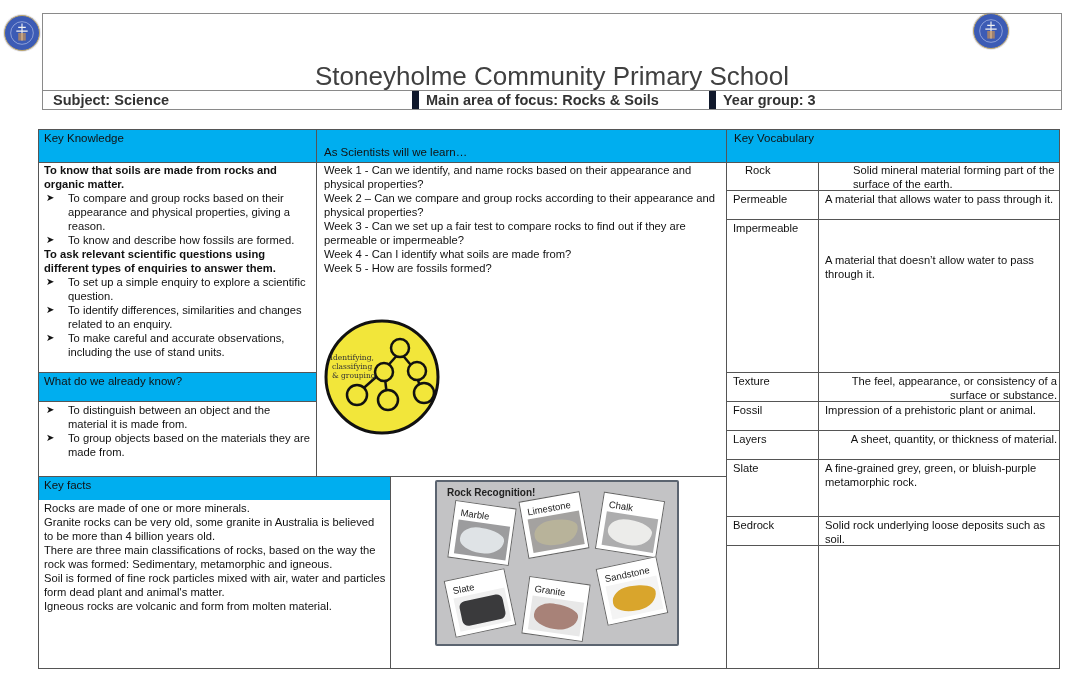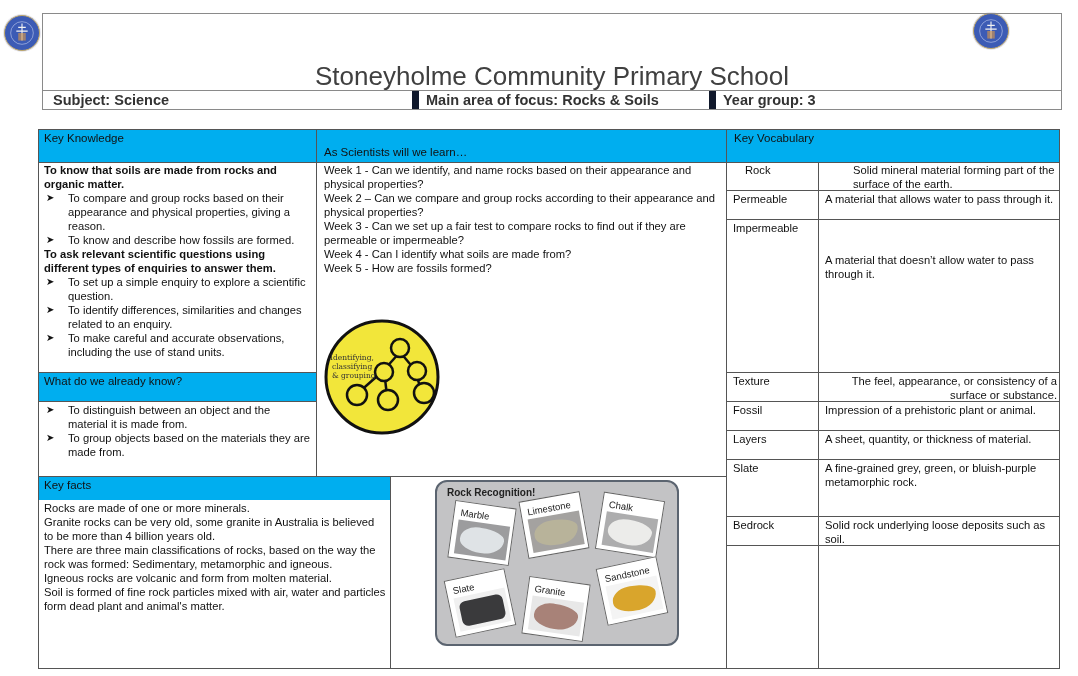--- a/index.html
+++ b/index.html
@@ -29,21 +29,21 @@
   .text-block { position: absolute; font-size: 11.2px; line-height: 14px; }
   .bold { font-weight: bold; }
   .bullet { display: flex; }
   .bullet .mark { width: 24px; flex: 0 0 24px; padding-left: 2px; font-size: 10px; }
   .bullet .btext { flex: 1; }
 
   .vocab-term { position: absolute; left: 733px; width: 80px; font-size: 11.2px; line-height: 14px; }
   .vocab-def { position: absolute; left: 825px; width: 232px; font-size: 11.2px; line-height: 14px; }
 
   
-  .rock-board { position: absolute; left: 435px; top: 480px; width: 244px; height: 166px; background: #c3c3c5; border: 2px solid #5b6470; border-radius: 12px; }
+  .rock-board { position: absolute; left: 435px; top: 480px; width: 244px; height: 166px; background: #c3c3c5; border: 2px solid #5b6470; border-radius: 2px; }
   .rock-board-title { position: absolute; left: 10px; top: 4px; font-size: 10px; font-weight: bold; color: #222; }
   .rock-card { position: absolute; background: #fff; border: 1px solid #666; width: 62px; height: 58px; }
   .rock-card .rname { position: absolute; left: 6px; top: 4px; font-size: 9.5px; color: #222; }
   .rock-card .rimg { position: absolute; left: 5px; top: 18px; width: 52px; height: 34px; background: #999; }
   .rock-card .rstone { position: absolute; left: 4px; right: 4px; top: 5px; bottom: 4px; border-radius: 40% 55% 45% 50% / 50% 40% 60% 45%; }
 </style>
 </head>
 <body>
 
 <div class="logo" style="left:4px; top:15px;">
@@ -172,32 +172,32 @@
 <div class="vocab-def" style="top:163px;margin-left:28px;">Solid mineral material forming part of the surface of the earth.</div>
 <div class="vocab-term" style="top:192px;">Permeable</div>
 <div class="vocab-def" style="top:192px;">A material that allows water to pass through it.</div>
 <div class="vocab-term" style="top:221px;">Impermeable</div>
 <div class="vocab-def" style="top:237px;margin-top:16px;">A material that doesn’t allow water to pass through it.</div>
 <div class="vocab-term" style="top:374px;">Texture</div>
 <div class="vocab-def" style="top:374px;text-align:right;">The feel, appearance, or consistency of a surface or substance.</div>
 <div class="vocab-term" style="top:403px;">Fossil</div>
 <div class="vocab-def" style="top:403px;">Impression of a prehistoric plant or animal.</div>
 <div class="vocab-term" style="top:432px;">Layers</div>
-<div class="vocab-def" style="top:432px;">A sheet, quantity, or thickness of material.</div>
+<div class="vocab-def" style="top:432px;text-align:right;">A sheet, quantity, or thickness of material.</div>
 <div class="vocab-term" style="top:461px;">Slate</div>
 <div class="vocab-def" style="top:461px;">A fine-grained grey, green, or bluish-purple metamorphic rock.</div>
 <div class="vocab-term" style="top:518px;">Bedrock</div>
 <div class="vocab-def" style="top:518px;">Solid rock underlying loose deposits such as soil.</div>
 
 <div class="text-block" style="left:44px; top:501px; width:342px;">
   <div>Rocks are made of one or more minerals.</div>
   <div>Granite rocks can be very old, some granite in Australia is believed to be more than 4 billion years old.</div>
   <div>There are three main classifications of rocks, based on the way the rock was formed: Sedimentary, metamorphic and igneous.</div>
+  <div>Soil is formed of fine rock particles mixed with air, water and particles form dead plant and animal's matter.</div>
   <div>Igneous rocks are volcanic and form from molten material.</div>
-  <div>Soil is formed of fine rock particles mixed with air, water and particles form dead plant and animal's matter.</div>
 </div>
 
 <div class="rock-board">
   <div class="rock-board-title">Rock Recognition!</div>
 
   <div class="rock-card" style="left:14px; top:22px; transform:rotate(8deg);">
     <div class="rname">Marble</div>
     <div class="rimg" style="background:#9c9c9e;">
         <div class="rstone" style="background:#dfe3e6;"></div>
       </div>

